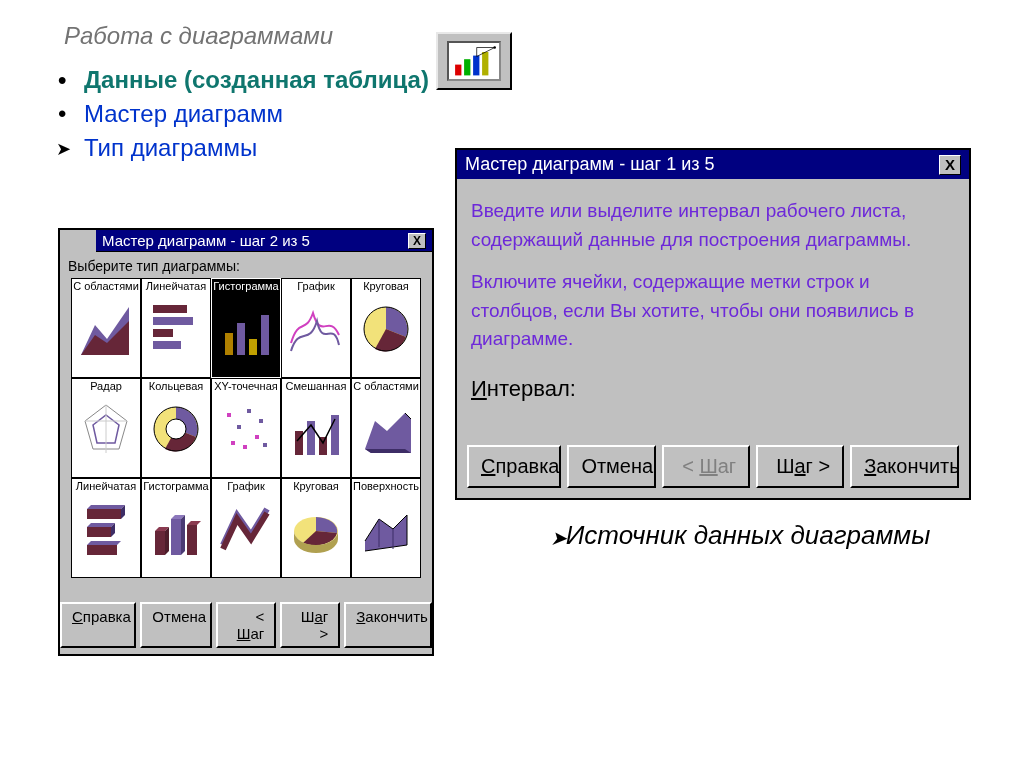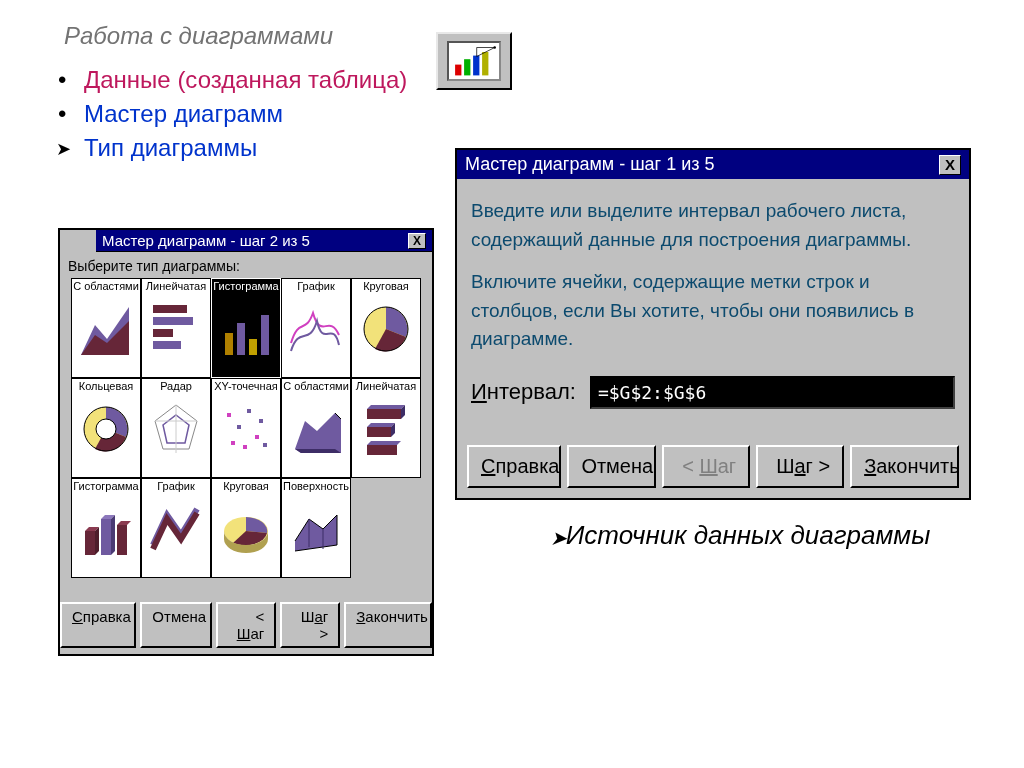--- a/index.html
+++ b/index.html
@@ -25,21 +25,21 @@
     top: 60px;
     font-size: 24px;
   }
   .bullets li { list-style: none; margin: 6px 0; padding-left: 26px; position: relative; }
   .bullets li.dot::before {
     content: "•"; position: absolute; left: 0; top: 0; color: #000;
   }
   .bullets li.arrow::before {
     content: "➤"; position: absolute; left: -2px; top: 4px; color: #000; font-size: 18px;
   }
-  .bullets li.green { color: #be185d; }
+  .bullets li.green { color: #0f766e; font-weight: bold; }
   .bullets li.blue  { color: #0033cc; }
 
   .icon-frame {
     position: absolute;
     left: 436px; top: 32px;
     width: 76px; height: 58px;
     background: #c0c0c0;
     border: 2px solid #000;
     border-top-color:#e8e8e8; border-left-color:#e8e8e8;
     display:flex; align-items:center; justify-content:center;
@@ -98,21 +98,21 @@
   }
   .dlg1 .titlebar {
     background:#000080; color:#fff; padding:4px 8px; font-size:18px;
     display:flex; justify-content:space-between; align-items:center;
   }
   .dlg1 .closebox {
     width:22px; height:20px; background:#c0c0c0; border:1px solid #000;
     border-top-color:#fff; border-left-color:#fff; font-size:15px; font-weight:bold;
     text-align:center; line-height:18px; color:#000;
   }
-  .dlg1 .body { padding:18px 14px 0; font-size:19px; color:#0c4a6e; line-height:1.5; }
+  .dlg1 .body { padding:18px 14px 0; font-size:19px; color:#6d28d9; line-height:1.5; }
   .dlg1 .body p { margin-bottom:14px; }
   .dlg1 .interval-row { display:flex; align-items:center; gap:14px; padding: 8px 14px 0; }
   .dlg1 .interval-row .ilabel { font-size:22px; }
   .dlg1 .interval-input {
     flex:1; background:#000; color:#fff; font-family: monospace; font-size:18px;
     border:2px inset #404040; padding:4px 6px;
   }
   .dlg1 .btnrow {
     position:absolute; bottom:10px; left:10px; right:10px; display:flex; gap:6px;
   }
@@ -204,55 +204,67 @@
         <div class="thumb">
           <svg viewBox="0 0 58 68">
             <circle cx="29" cy="34" r="22" fill="#f2e27a"></circle>
             <path d="M29 34 L29 12 A22 22 0 0 1 49 42 Z" fill="#6f5aa0"></path>
             <path d="M29 34 L49 42 A22 22 0 0 1 18 54 Z" fill="#662638"></path>
             <circle cx="29" cy="34" r="22" fill="none" stroke="#000"></circle>
           </svg>
         </div>
       </div>
       <div class="ccell">
+        <div class="lbl">Радар</div>
+        <div class="thumb">
+          <svg viewBox="0 0 58 68">
+            <polygon points="29,10 50,26 42,54 16,54 8,26" fill="none" stroke="#888"></polygon>
+            <polygon points="29,20 42,30 38,48 20,48 16,30" fill="none" stroke="#6f5aa0" stroke-width="1.5"></polygon>
+            <line x1="29" y1="10" x2="29" y2="58" stroke="#ccc"></line>
+            <line x1="8" y1="26" x2="50" y2="26" stroke="#ccc"></line>
+          </svg>
+        </div>
+      </div>
+      <div class="ccell">
         <div class="lbl">Кольцевая</div>
         <div class="thumb">
           <svg viewBox="0 0 58 68">
             <circle cx="29" cy="34" r="22" fill="#f2e27a"></circle>
             <path d="M29 34 L29 12 A22 22 0 0 1 49 42 Z" fill="#6f5aa0"></path>
             <path d="M29 34 L49 42 A22 22 0 0 1 18 54 Z" fill="#662638"></path>
             <circle cx="29" cy="34" r="10" fill="#fff"></circle>
             <circle cx="29" cy="34" r="22" fill="none" stroke="#000"></circle>
             <circle cx="29" cy="34" r="10" fill="none" stroke="#000"></circle>
-          </svg>
-        </div>
-      </div>
-      <div class="ccell">
-        <div class="lbl">Радар</div>
-        <div class="thumb">
-          <svg viewBox="0 0 58 68">
-            <polygon points="29,10 50,26 42,54 16,54 8,26" fill="none" stroke="#888"></polygon>
-            <polygon points="29,20 42,30 38,48 20,48 16,30" fill="none" stroke="#6f5aa0" stroke-width="1.5"></polygon>
-            <line x1="29" y1="10" x2="29" y2="58" stroke="#ccc"></line>
-            <line x1="8" y1="26" x2="50" y2="26" stroke="#ccc"></line>
           </svg>
         </div>
       </div>
       <div class="ccell">
         <div class="lbl">XY-точечная</div>
         <div class="thumb">
           <svg viewBox="0 0 58 68">
             <rect x="10" y="18" width="4" height="4" fill="#d040c0"></rect>
             <rect x="20" y="30" width="4" height="4" fill="#6f5aa0"></rect>
             <rect x="30" y="14" width="4" height="4" fill="#6f5aa0"></rect>
             <rect x="38" y="40" width="4" height="4" fill="#d040c0"></rect>
             <rect x="14" y="46" width="4" height="4" fill="#d040c0"></rect>
             <rect x="42" y="24" width="4" height="4" fill="#6f5aa0"></rect>
             <rect x="26" y="50" width="4" height="4" fill="#d040c0"></rect>
             <rect x="46" y="48" width="4" height="4" fill="#6f5aa0"></rect>
+          </svg>
+        </div>
+      </div>
+      <div class="ccell">
+        <div class="lbl">Смешанная</div>
+        <div class="thumb">
+          <svg viewBox="0 0 58 68">
+            <rect x="8" y="36" width="8" height="24" fill="#662638"></rect>
+            <rect x="20" y="26" width="8" height="34" fill="#6f5aa0"></rect>
+            <rect x="32" y="42" width="8" height="18" fill="#662638"></rect>
+            <rect x="44" y="20" width="8" height="40" fill="#6f5aa0"></rect>
+            <path d="M10 46 L24 30 L36 48 L48 24" fill="none" stroke="#000" stroke-width="1.5"></path>
           </svg>
         </div>
       </div>
       <div class="ccell">
         <div class="lbl">С областями</div>
         <div class="thumb">
           <svg viewBox="0 0 58 68">
             <path d="M8 54 L18 26 L30 36 L48 18 L54 24 L54 58 L14 58 Z" fill="#6f5aa0"></path>
             <path d="M8 54 L14 58 L54 58 L48 54 Z" fill="#3d2d66"></path>
             <path d="M48 18 L54 24" stroke="#000"></path>
@@ -341,21 +353,20 @@
   <div class="titlebar">
     <span>Мастер диаграмм - шаг 1 из 5</span>
     <div class="closebox">X</div>
   </div>
   <div class="body">
     <p>Введите или выделите интервал рабочего листа, содержащий данные для построения диаграммы.</p>
     <p>Включите ячейки, содержащие метки строк и столбцов, если Вы хотите, чтобы они появились в диаграмме.</p>
   </div>
   <div class="interval-row">
     <span class="ilabel"><u>И</u>нтервал:</span>
-    <div class="interval-input">=$G$2:$G$6</div>
   </div>
   <div class="btnrow">
     <div class="btn"><u>С</u>правка</div>
     <div class="btn">Отмена</div>
     <div class="btn disabled">&lt; <u>Ш</u>аг</div>
     <div class="btn">Ш<u>а</u>г &gt;</div>
     <div class="btn"><u>З</u>акончить</div>
   </div>
 </div>
 

